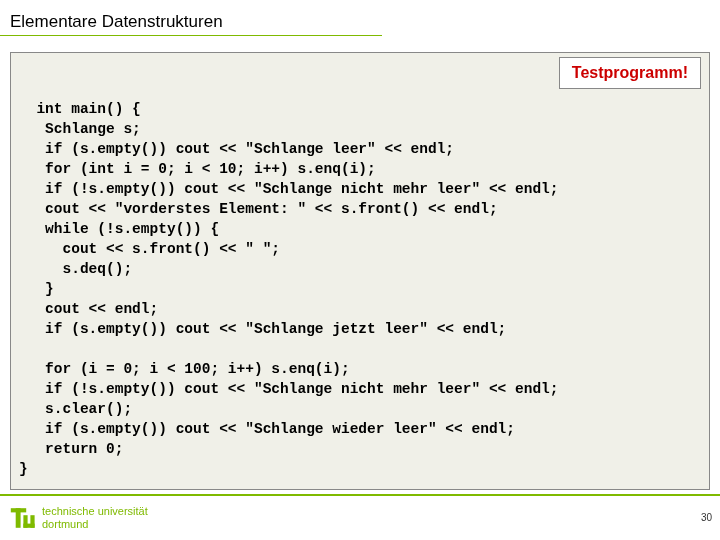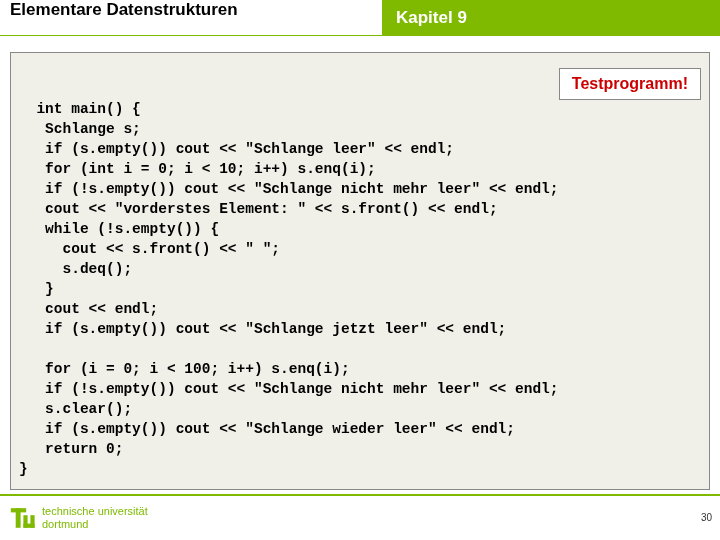--- a/index.html
+++ b/index.html
@@ -14,22 +14,22 @@
   .header {
     width: 100%;
     height: 36px;
     display: flex;
   }
   .header-left {
     flex: 0 0 382px;
     background: #ffffff;
     color: #000000;
     font-size: 17px;
-    font-weight: bold;
-    padding: 0 10px;
+    font-weight: normal;
+    padding: 12px 10px;
     border-bottom: 1px solid #7fba00;
   }
   .header-right {
     flex: 1;
     background: #7fba00;
     color: #ffffff;
     font-size: 17px;
     font-weight: bold;
     padding: 8px 14px;
   }
@@ -44,21 +44,21 @@
     font-family: "Courier New", Courier, monospace;
     font-size: 14.5px;
     font-weight: bold;
     line-height: 1.38;
     color: #000000;
     white-space: pre;
   }
   .badge {
     position: absolute;
     right: 8px;
-    top: 15px;
+    top: 4px;
     background: #ffffff;
     border: 1px solid #888;
     color: #cc0000;
     font-family: Arial, sans-serif;
     font-size: 16px;
     font-weight: bold;
     padding: 4px 12px;
   }
   .footer {
     position: absolute;
@@ -95,21 +95,20 @@
   }
   .slidenum {
     font-size: 10px;
   }
 </style>
 </head>
 <body>
 
 <div class="header">
   <div class="header-left">Elementare Datenstrukturen</div>
-  <div class="header-right">Kapitel 9</div>
 </div>
 
 <div class="codebox">
   <div class="badge">Testprogramm!</div>
   <span>int main() {
    Schlange s;
    if (s.empty()) cout &lt;&lt; "Schlange leer" &lt;&lt; endl;
    for (int i = 0; i &lt; 10; i++) s.enq(i);
    if (!s.empty()) cout &lt;&lt; "Schlange nicht mehr leer" &lt;&lt; endl;
    cout &lt;&lt; "vorderstes Element: " &lt;&lt; s.front() &lt;&lt; endl;

